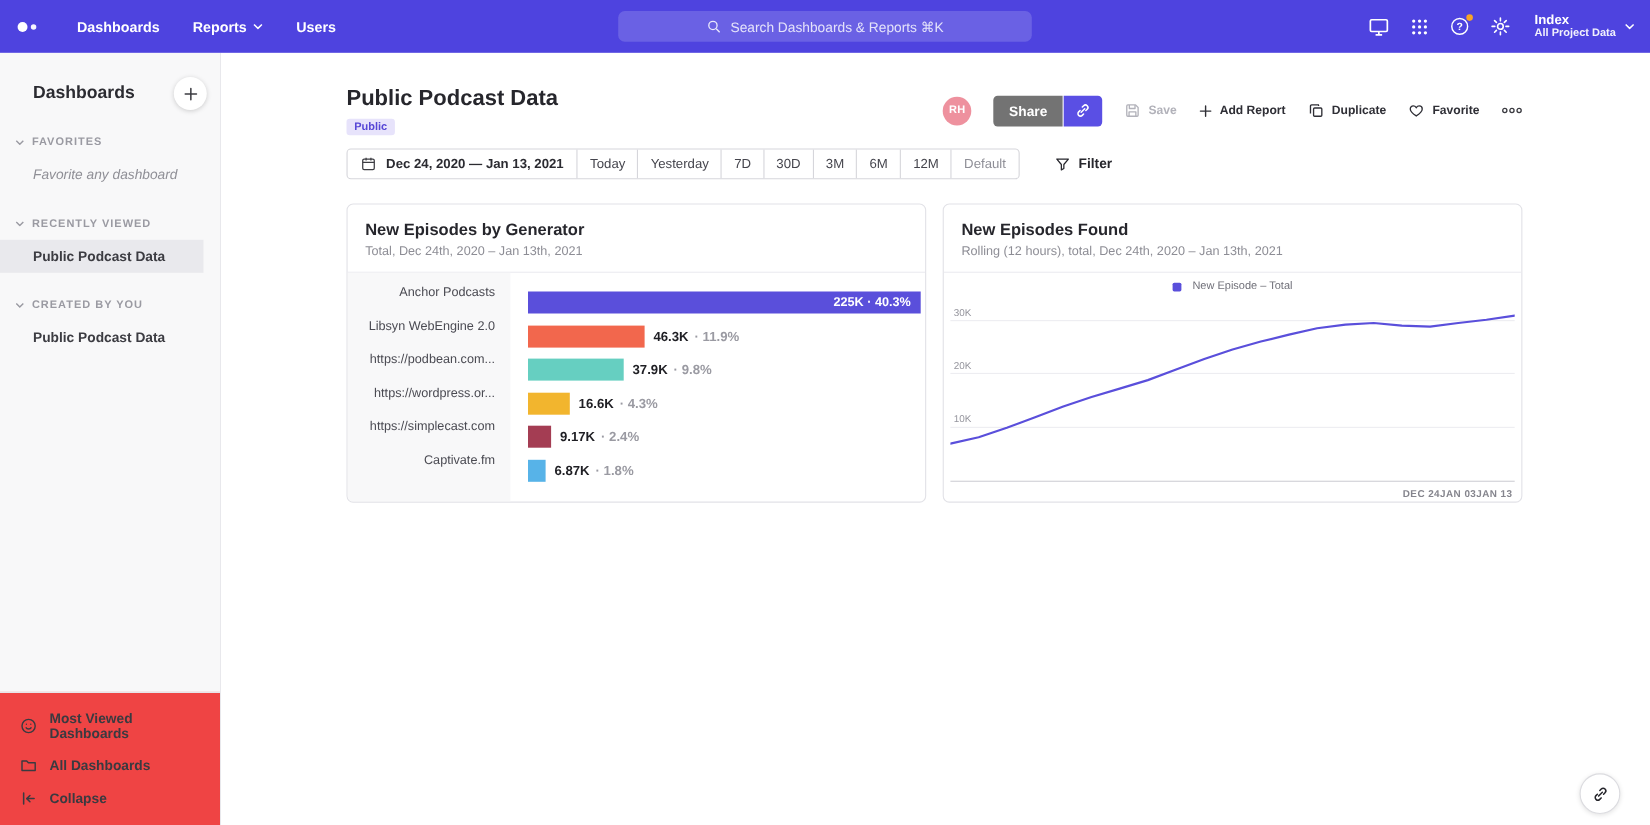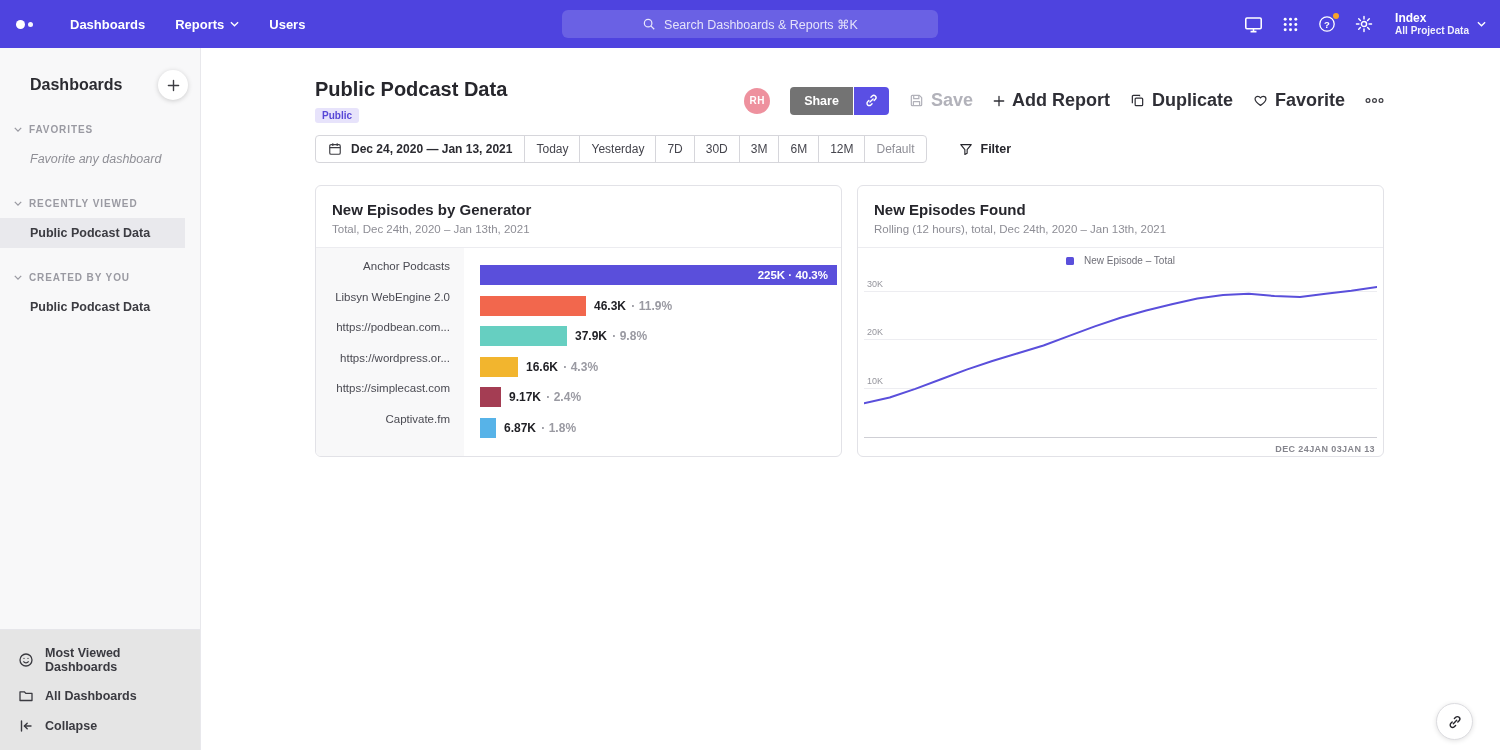--- a/index.html
+++ b/index.html
@@ -52,21 +52,21 @@
   .sb-section-label {
     display:flex; align-items:center; gap:7px; padding-left:14px;
     font-size:10px; font-weight:700; letter-spacing:0.9px; color:#9a9aa2;
   }
   .sb-item {
     margin-top:9px; padding:8px 8px 8px 30px; font-size:12.5px; font-weight:600; color:#3c3c42;
     cursor:pointer;
   }
   .sb-item.placeholder { font-style:italic; font-weight:400; color:#8f8f96; }
   .sb-item.selected { background:#e9e9ed; width:calc(100% - 15px); }
-  .sb-footer { position:absolute; left:0; right:0; bottom:0; border-top:1px solid #e6e6ea; padding:9px 0 9px; background:#e5e5e5; }
+  .sb-footer { position:absolute; left:0; right:0; bottom:0; border-top:1px solid #e6e6ea; padding:9px 0 9px; background:#ef4444; }
   .sb-footer-item {
     display:flex; align-items:center; gap:11px; padding:7px 18px;
     font-size:12.5px; font-weight:700; color:#3a3a40; cursor:pointer;
   }
   .sb-footer-item .icon { color:#3a3a40; }
 
   
   .main { position:absolute; left:201px; top:48px; right:0; bottom:0; background:#fff; }
   .content { padding:30px 0 0 114px; width:1183px; }
 
@@ -87,21 +87,21 @@
     background:#737373; color:#fff; font-size:12.5px; font-weight:700;
     padding:7px 14px; border-radius:4px 0 0 4px; border:none; cursor:pointer;
     font-family:inherit;
   }
   .share-link-btn {
     background:#5a4fe4; width:35px; border-radius:0 4px 4px 0; margin-left:1px;
     display:flex; align-items:center; justify-content:center; color:#fff; border:none; cursor:pointer;
   }
   .action-btn {
     display:flex; align-items:center; gap:7px; background:none; border:none; cursor:pointer;
-    font-size:18px; font-weight:600; color:#2f2f36; font-family:inherit; padding:0;
+    font-size:11px; font-weight:600; color:#2f2f36; font-family:inherit; padding:0;
   }
   .action-btn.disabled { color:#b2b2ba; cursor:default; }
   .more-btn { color:#3a3a40; }
 
   .date-row { display:flex; align-items:center; gap:26px; margin-top:12px; }
   .range-group { display:flex; align-items:stretch; height:28px; border:1px solid #d6d6db; border-radius:4px; background:#fff; }
   .range-main { display:flex; align-items:center; gap:9px; padding:0 12px; font-size:12px; font-weight:700; color:#2b2b31; cursor:pointer; }
   .range-main .icon { color:#3c3c42; }
   .preset {
     display:flex; align-items:center; padding:0 11px; font-size:12px; color:#45454d;

